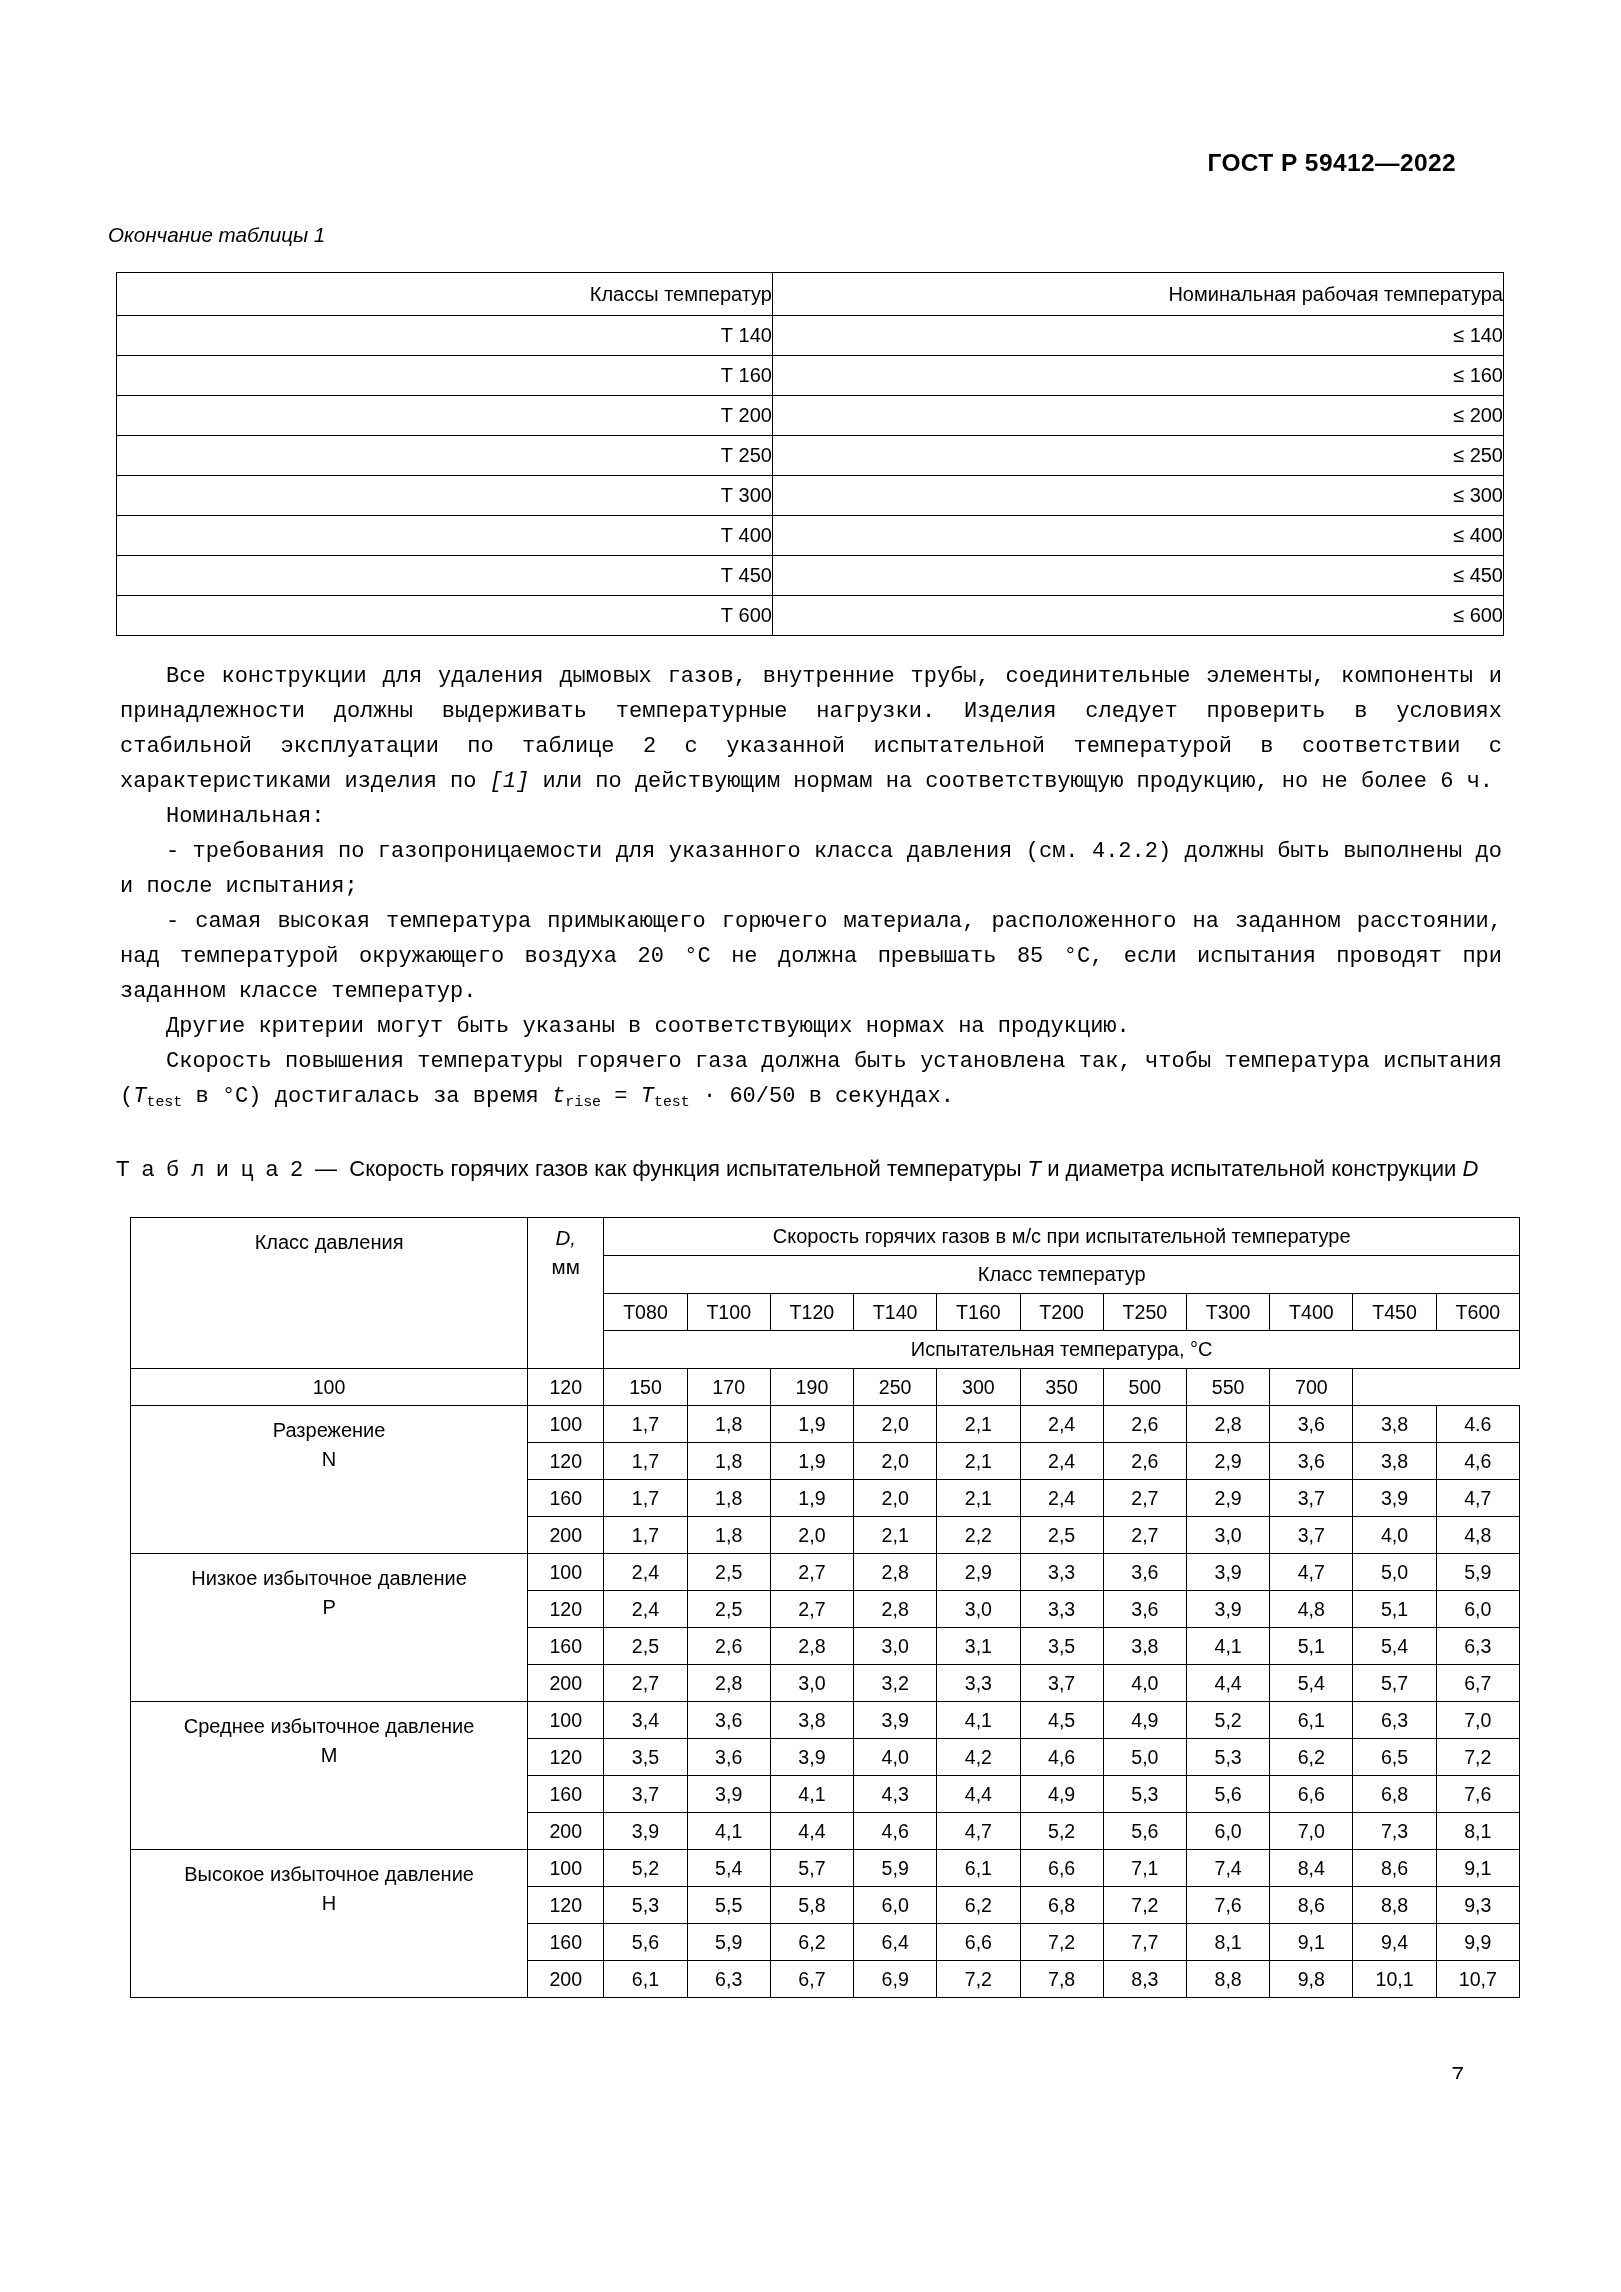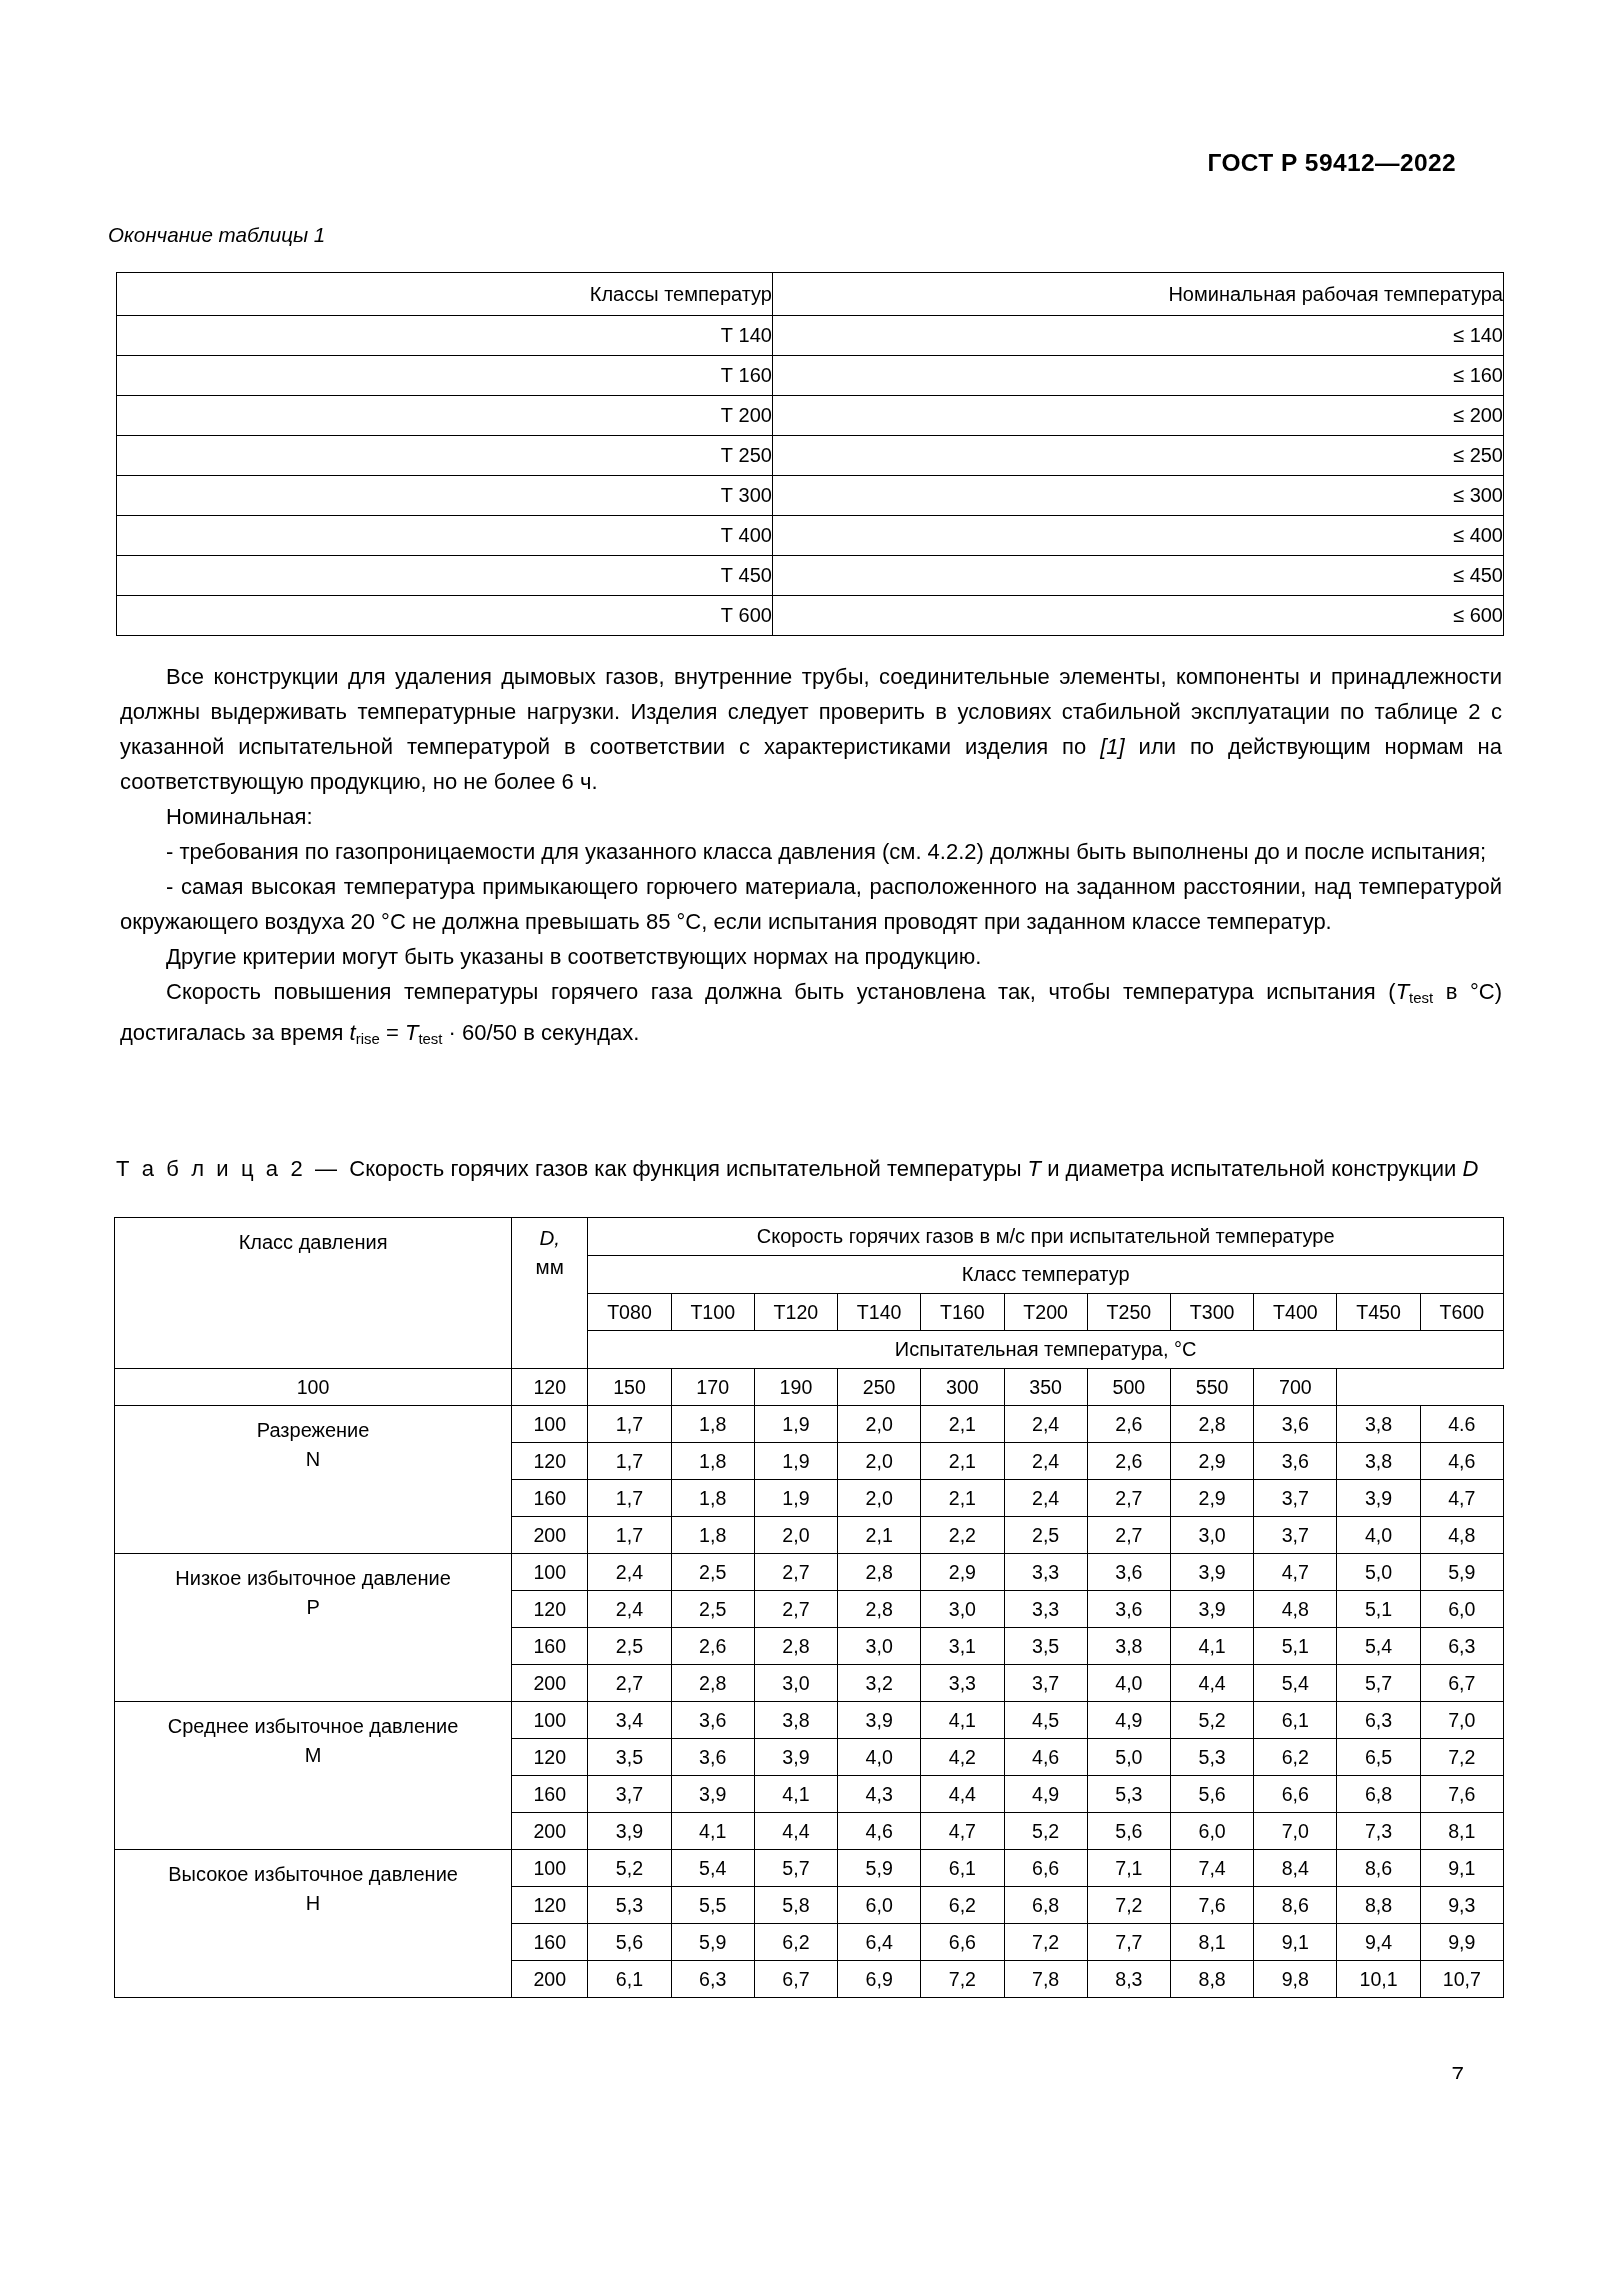--- a/index.html
+++ b/index.html
@@ -72,20 +72,21 @@
     left: 120px;
     top: 659px;
     width: 1382px;
     font-size: 22px;
     line-height: 35px;
     text-align: justify;
   }
   .body-text p {
     margin: 0;
     text-indent: 46px;
+    font-family: Liberation Mono, monospace;
   }
   .ital { font-style: italic; }
   .mvar { font-style: italic; }
   sub {
     font-size: 0.68em;
     vertical-align: -0.25em;
     font-style: normal;
   }
 
   
@@ -95,21 +96,21 @@
     top: 1153px;
     width: 1387px;
     font-size: 22px;
     line-height: 32px;
   }
   .t2-caption .spaced { letter-spacing: 3.1px; }
 
   
   .table2 {
     position: absolute;
-    left: 114px;
+    left: 130px;
     top: 1217px;
     width: 1390px;
     border-collapse: collapse;
     table-layout: fixed;
     padding-left: 17px;
   }
   .table2 td {
     border: 1.6px solid #000;
     font-size: 19.6px;
     text-align: center;

